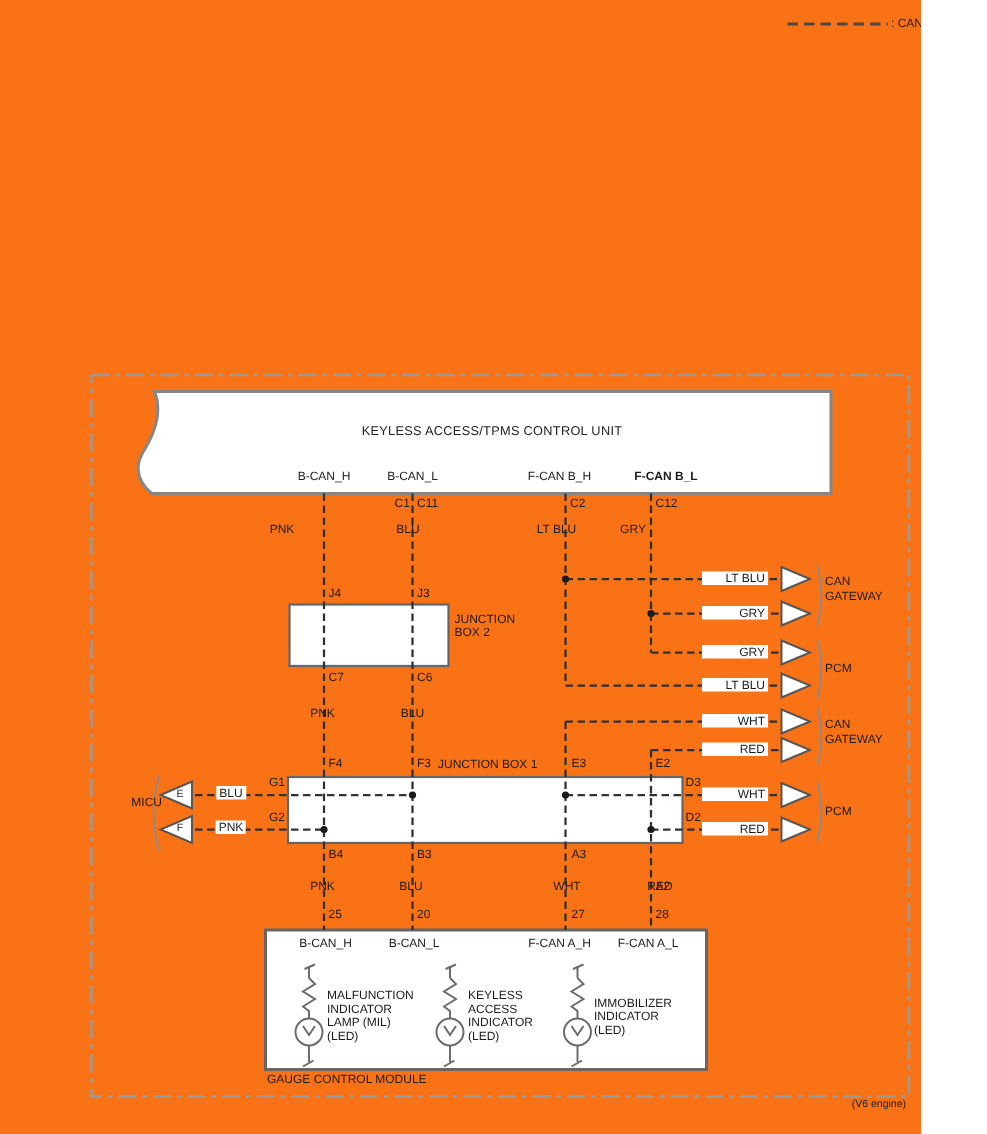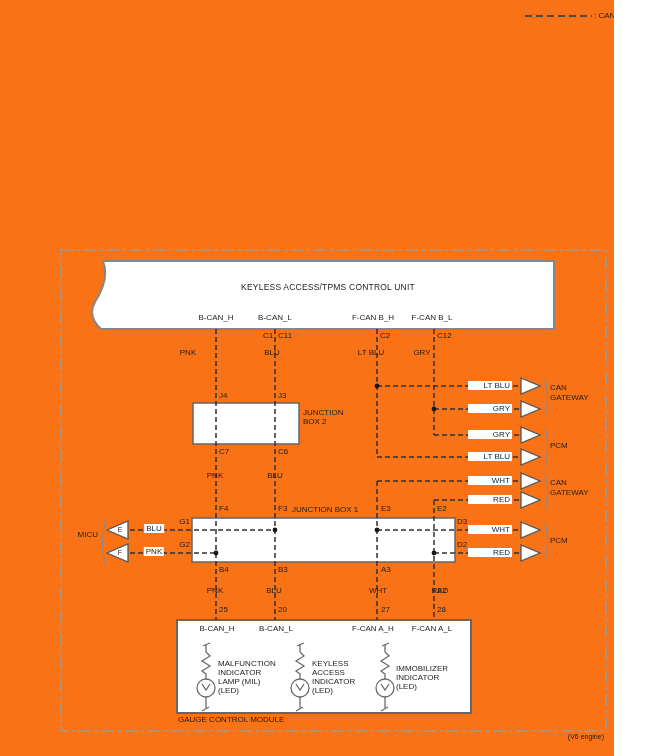--- a/index.html
+++ b/index.html
@@ -113,21 +113,21 @@
       </g>
     </g>
   </svg>
 
   <div class="lbl" style="left:594px;top:11px;">: CAN line</div>
 
   <div class="lbl ttl cx" style="left:328px;top:283px;">KEYLESS ACCESS/TPMS CONTROL UNIT</div>
   <div class="lbl cx" style="left:216px;top:313px;">B-CAN_H</div>
   <div class="lbl cx" style="left:275px;top:313px;">B-CAN_L</div>
   <div class="lbl cx" style="left:373px;top:313px;">F-CAN B_H</div>
-  <div class="lbl cx" style="left:432px;top:313px;">F-CAN B_L</div>
+  <div class="lbl cx" style="left:444px;top:313px;font-weight:bold;">F-CAN B_L</div>
   <div class="lbl" style="left:219px;top:331px;margin-left:44px;">C1</div>
   <div class="lbl" style="left:278px;top:331px;">C11</div>
   <div class="lbl" style="left:380px;top:331px;">C2</div>
   <div class="lbl" style="left:437px;top:331px;">C12</div>
   <div class="lbl cx" style="left:188px;top:348px;">PNK</div>
   <div class="lbl cx" style="left:272px;top:348px;">BLU</div>
   <div class="lbl cx" style="left:371px;top:348px;">LT BLU</div>
   <div class="lbl cx" style="left:422px;top:348px;">GRY</div>
 
   <div class="lbl" style="left:219px;top:391px;">J4</div>
@@ -146,21 +146,21 @@
   <div class="lbl" style="left:437px;top:504px;">E2</div>
   <div class="lbl rt" style="left:172px;top:517px;width:18px;">G1</div>
   <div class="lbl rt" style="left:172px;top:540px;width:18px;">G2</div>
   <div class="lbl" style="left:457px;top:517px;">D3</div>
   <div class="lbl" style="left:457px;top:540px;">D2</div>
   <div class="lbl" style="left:219px;top:565px;">B4</div>
   <div class="lbl" style="left:278px;top:565px;">B3</div>
   <div class="lbl" style="left:381px;top:565px;">A3</div>
   <div class="lbl" style="left:437px;top:565px;margin-top:21px;">A2</div>
 
-  <div class="lbl rt" style="left:70px;top:530px;width:28px;">MICU</div>
+  <div class="lbl rt" style="left:80px;top:530px;width:28px;">MICU</div>
   <div class="lbl sm cx" style="left:120px;top:526px;">E</div>
   <div class="lbl sm cx" style="left:120px;top:549px;">F</div>
   <div class="lbl bg cx" style="left:154px;top:524px;">BLU</div>
   <div class="lbl bg cx" style="left:154px;top:547px;">PNK</div>
 
   <div class="lbl bg rt" style="left:468px;top:381px;width:40px;">LT BLU</div>
   <div class="lbl bg rt" style="left:468px;top:404px;width:40px;">GRY</div>
   <div class="lbl bg rt" style="left:468px;top:430px;width:40px;">GRY</div>
   <div class="lbl bg rt" style="left:468px;top:452px;width:40px;">LT BLU</div>
   <div class="lbl bg rt" style="left:468px;top:476px;width:40px;">WHT</div>

